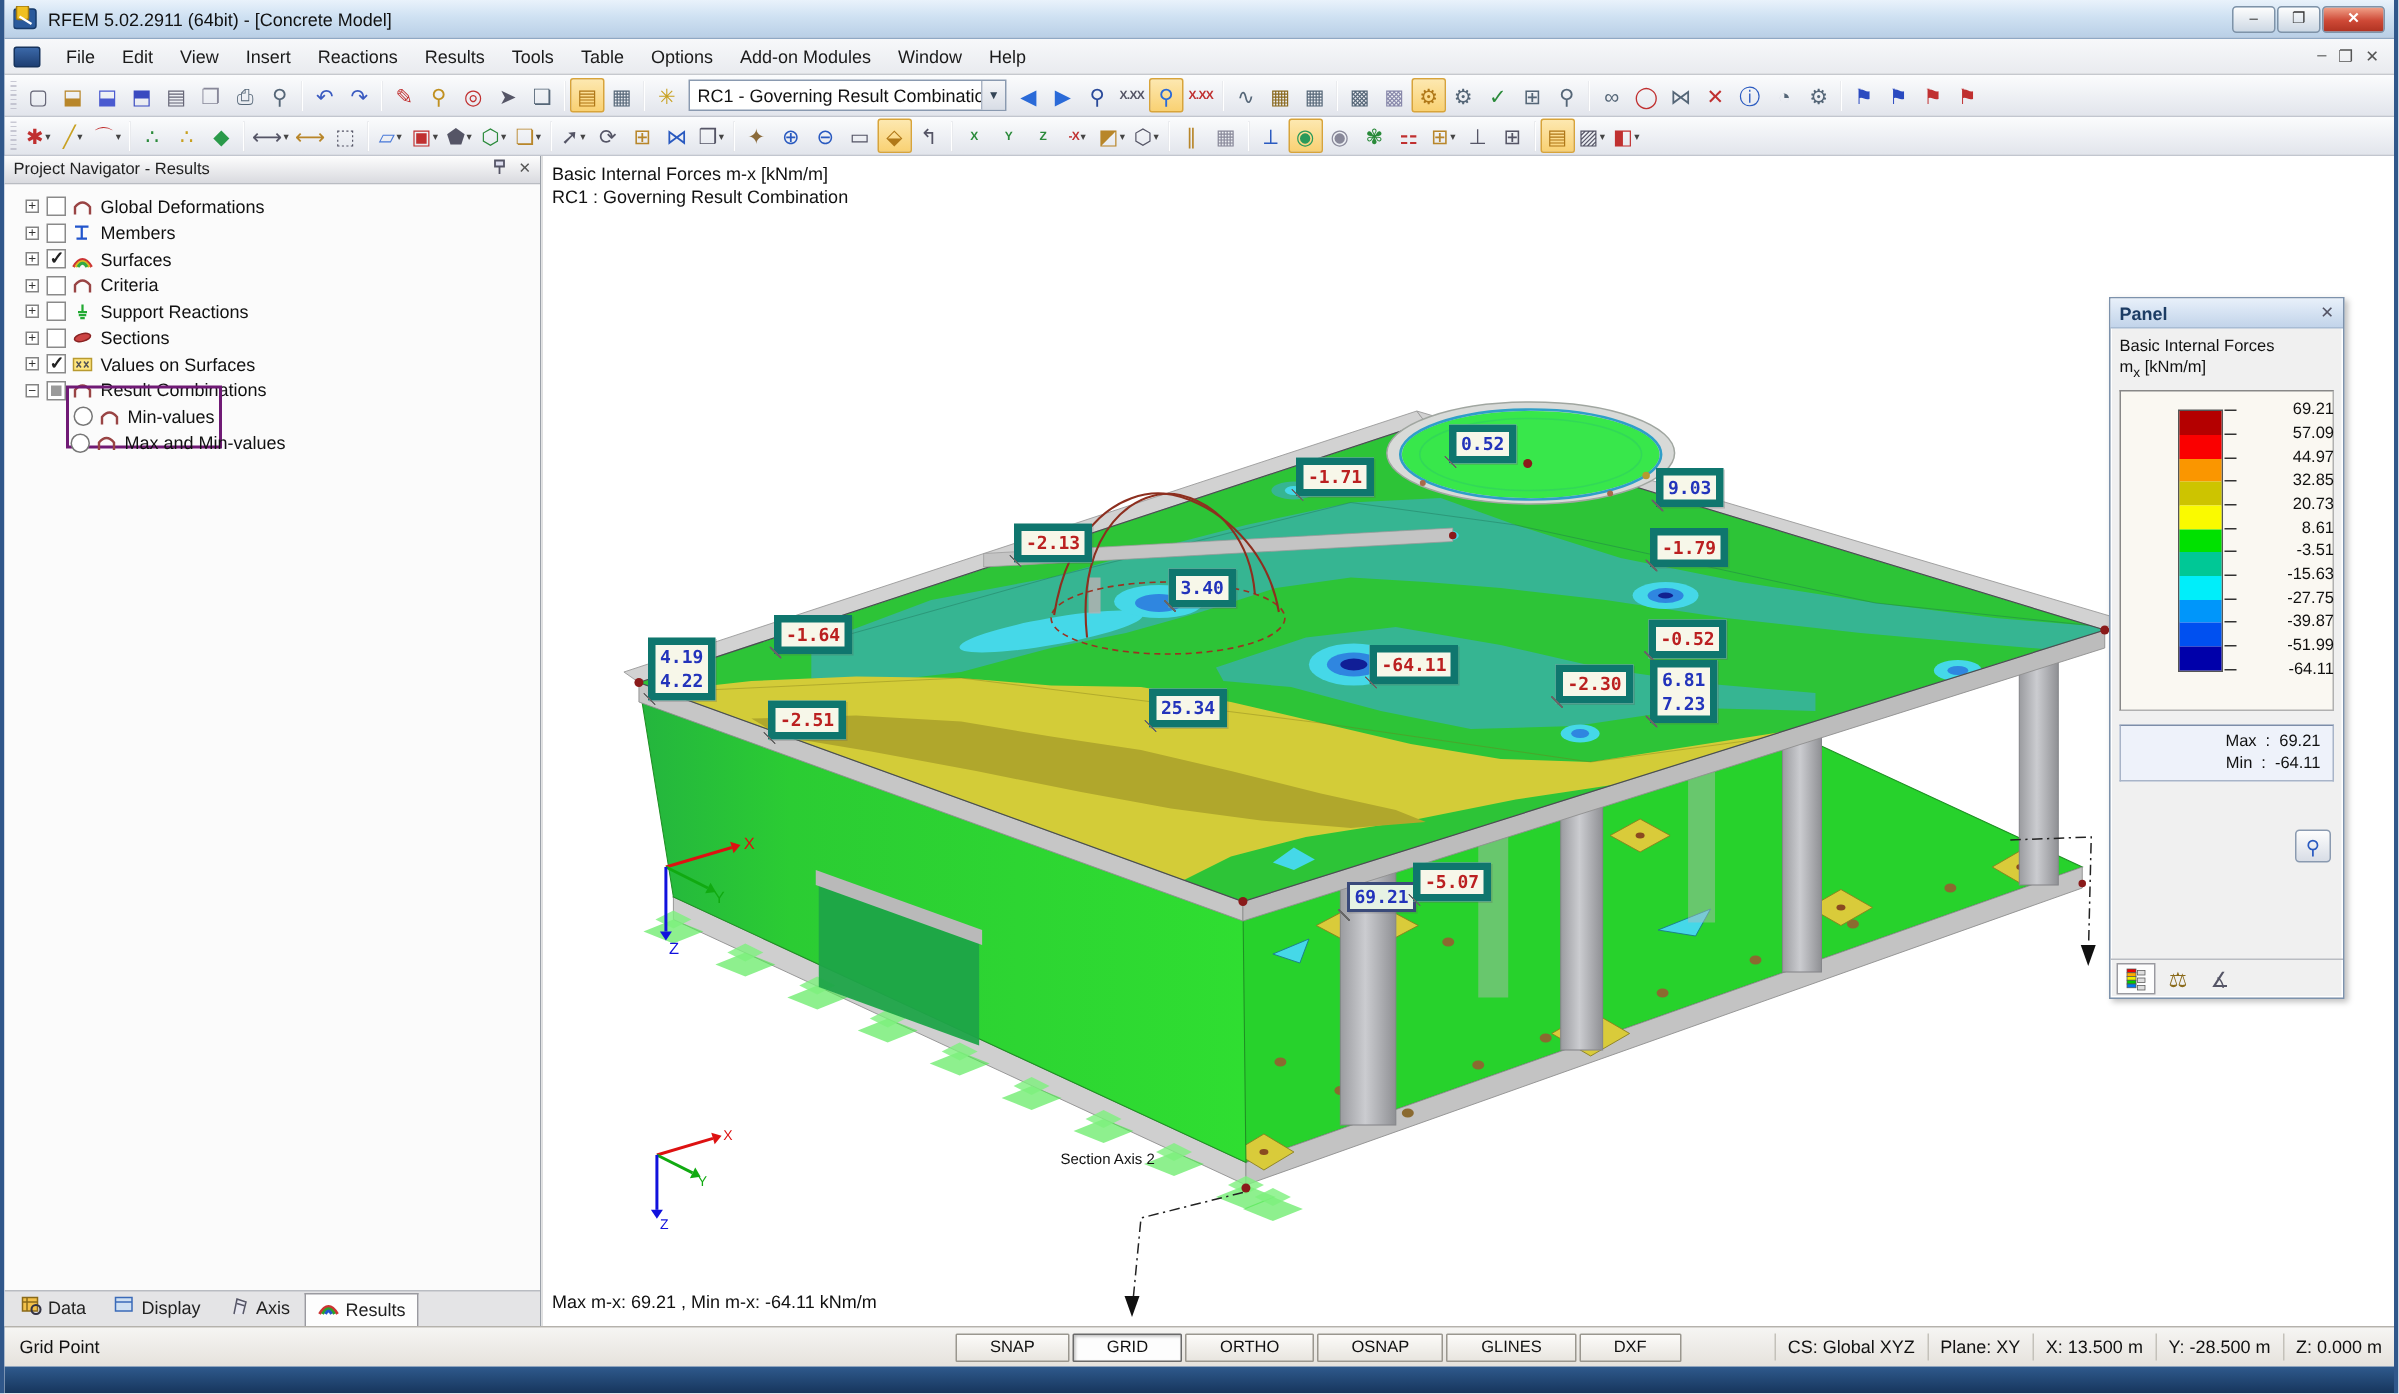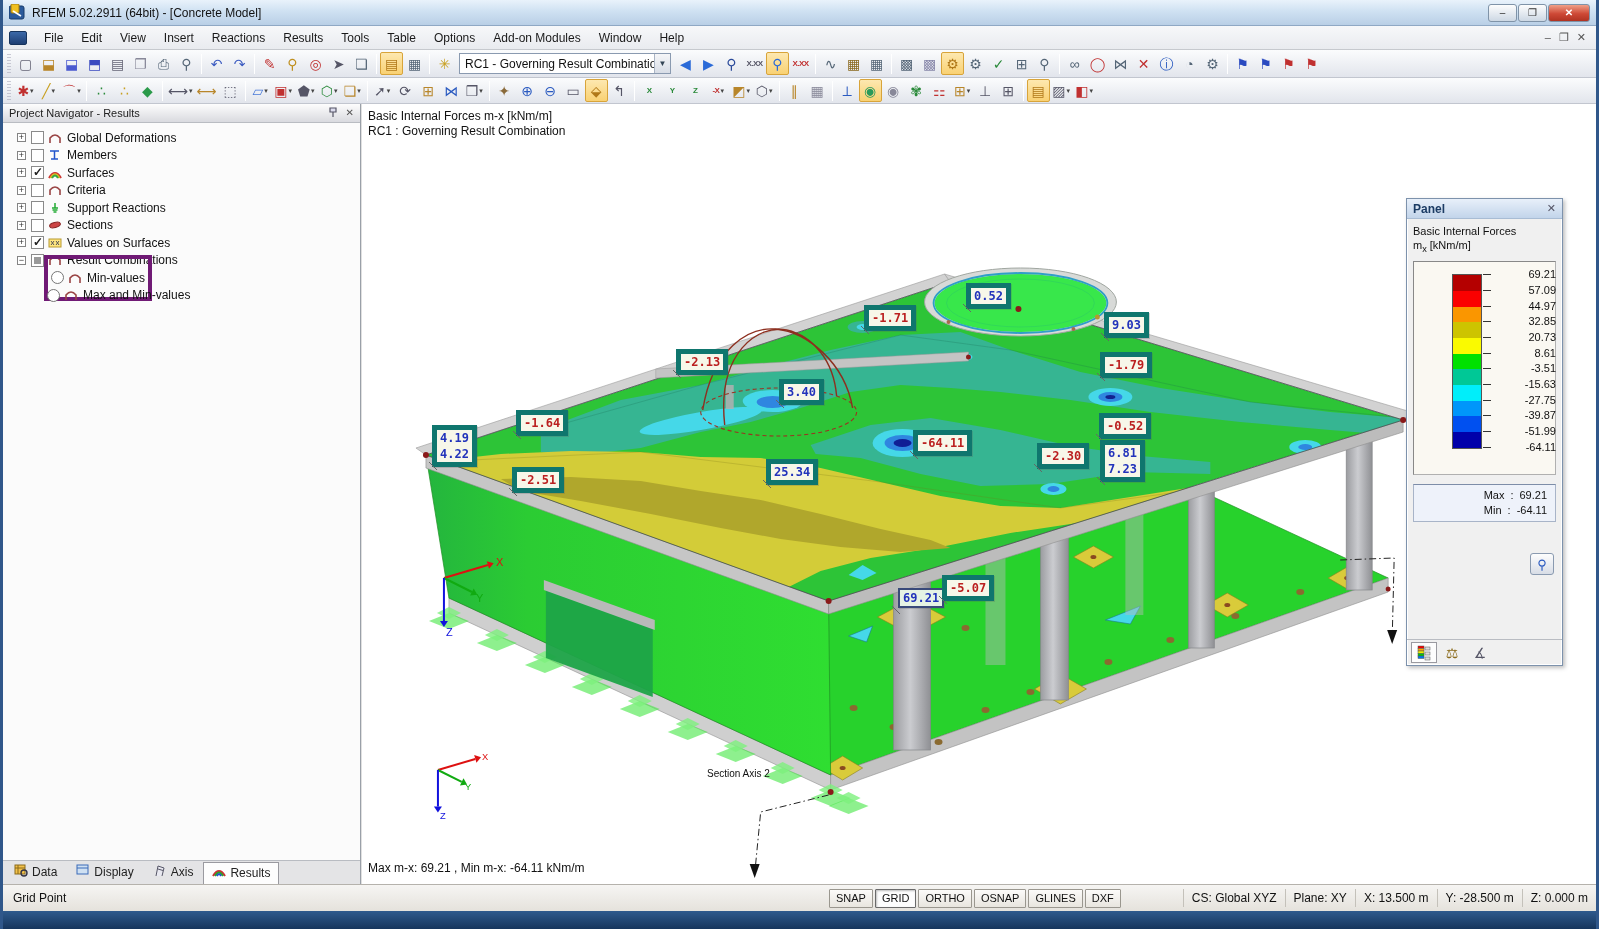--- a/index.html
+++ b/index.html
@@ -56,21 +56,21 @@
   .tcheck.on:before { content:"✓"; position:absolute; left:1px; top:-2px; font-size:12px; font-weight:bold; color:#222; }
   .tcheck.partial:before { content:""; position:absolute; left:2px; top:2px; width:7px; height:7px; background:#9a9a9a; }
   .tradio { width:13px; height:13px; border:1px solid #777; border-radius:50%; background:#fff; margin-right:4px;
     flex:none; position:relative; }
   .tradio.sel:before { content:""; position:absolute; left:3px; top:3px; width:5px; height:5px; border-radius:50%;
     background:#333; }
   .ticon { margin-right:5px; flex:none; display:flex; }
   .tlabel { white-space:nowrap; }
   .tlabel.sel { background:#72a7e0; color:#0c2950; padding:0 3px; }
   .subrow { padding-left:38px; }
-  .annot { display:flex; align-items:center; border:4px solid #701a75; padding:12px 3px; margin-left:-3px; }
+  .annot { display:flex; align-items:center; border:2px solid #701a75; padding:12px 3px; margin-left:-3px; }
   
   .nav-tabs { height:24px; background:#e4e4e6; border-top:1px solid #b9bcc2; display:flex; align-items:flex-end;
     padding:0 2px; gap:1px; }
   .ntab { display:flex; align-items:center; gap:4px; font-size:12px; color:#222; padding:2px 8px 3px;
     border:1px solid transparent; }
   .ntab.active { background:#fdfdfd; border:1px solid #9a9aa0; border-bottom:none; }
   
   .viewport { flex:1; position:relative; background:#fff; border-left:1px solid #e0e0e0; overflow:hidden; }
   .vp-head { position:absolute; left:6px; top:5px; font-size:12px; color:#111; line-height:15px; z-index:5; }
   .vp-foot { position:absolute; left:6px; top:757px; font-size:12px; color:#111; z-index:5; }
@@ -105,21 +105,21 @@
     border-radius:3px; background:linear-gradient(#fdfdfd,#d8dde6); display:flex; align-items:center;
     justify-content:center; color:#2a5ac0; font-size:13px; }
   .panel-tabs { height:26px; border-top:1px solid #b9bcc2; display:flex; align-items:center; padding:2px 4px; gap:2px; }
   .ptab { width:26px; height:21px; display:flex; align-items:center; justify-content:center; border:1px solid transparent; }
   .ptab.active { background:#fdfdfd; border:1px solid #9a9aa0; }
   
   .statusbar { height:27px; background:linear-gradient(#f6f5f3,#e5e2dc); border-top:1px solid #b5b2ac;
     display:flex; align-items:center; font-size:12px; color:#111; }
   .sb-hint { flex:1; padding-left:10px; }
   .sb-toggles { display:flex; gap:2px; }
-  .sb-tog { height:19px; padding:2px 6px; font-size:11px; border:1px solid #9a978f;
+  .sb-tog { height:19px; padding:2px 22px; font-size:11px; border:1px solid #9a978f;
     background:linear-gradient(#fcfbf9,#e8e5df); border-radius:1px; }
   .sb-tog.active { background:#fdfdfd; border-color:#6a6a6a; box-shadow:inset 1px 1px 2px rgba(0,0,0,.25); }
   .sb-seg { border-left:1px solid #c4c1ba; height:18px; display:flex; align-items:center; padding:0 8px;
     white-space:nowrap; }
   .sb-space { width:62px; }
   .frame-bottom { height:18px; background:linear-gradient(#2f5a8d,#16355c); }
 </style>
 </head>
 <body>
 

